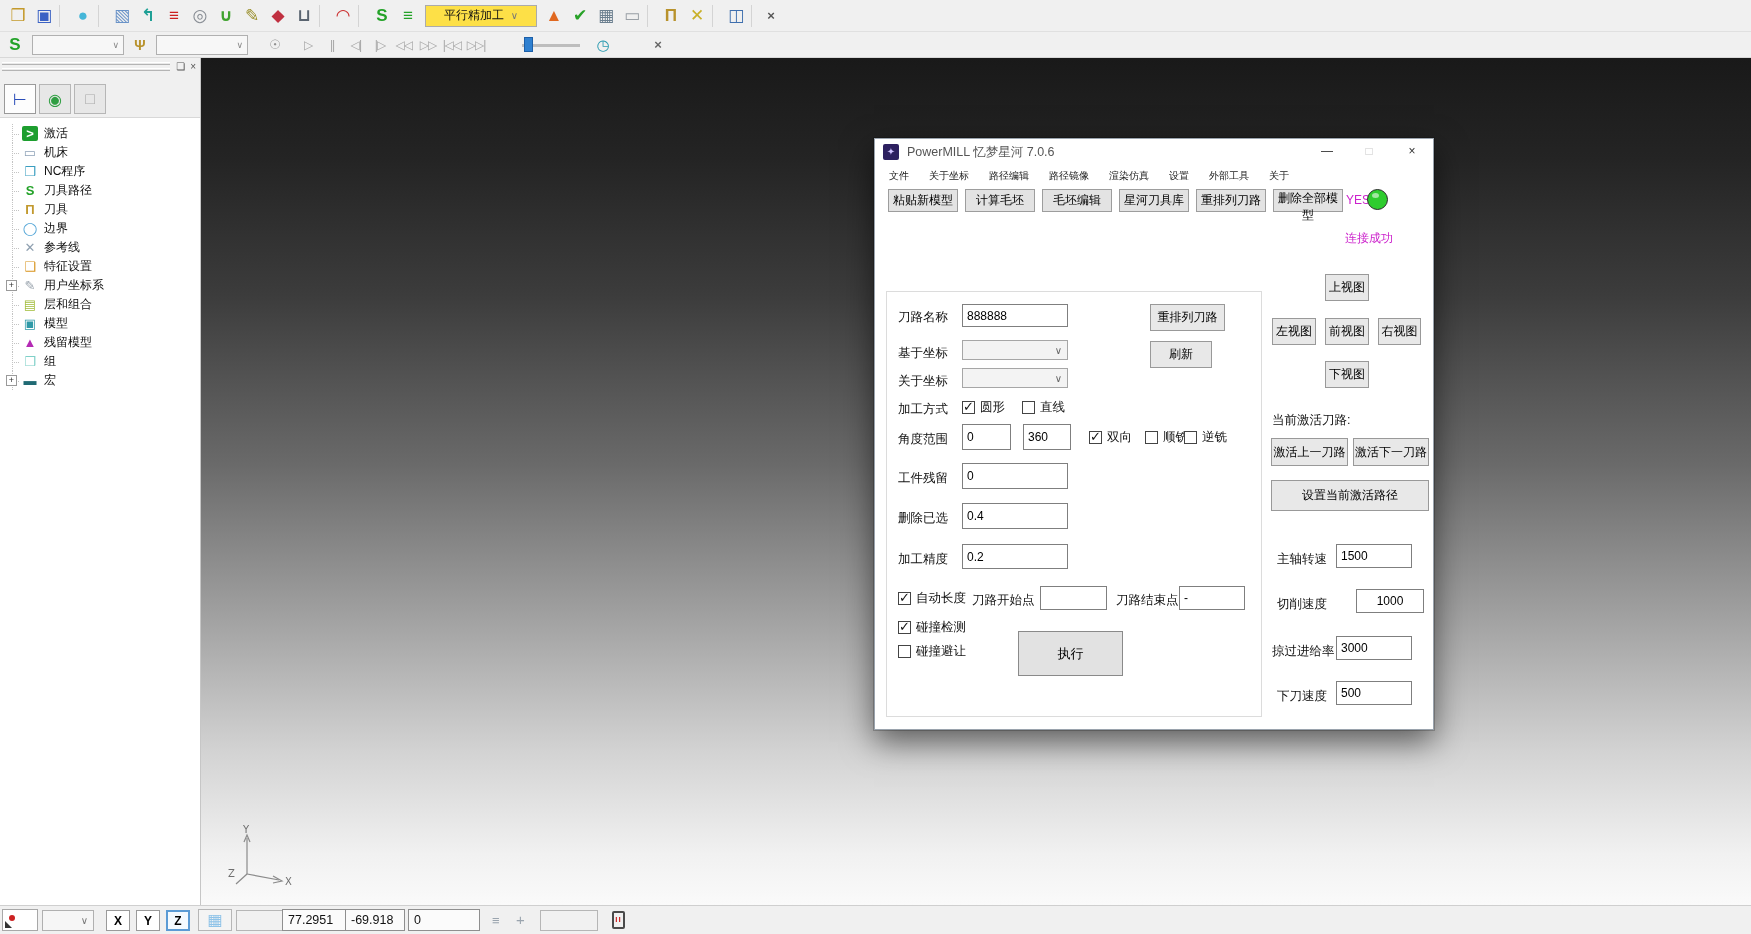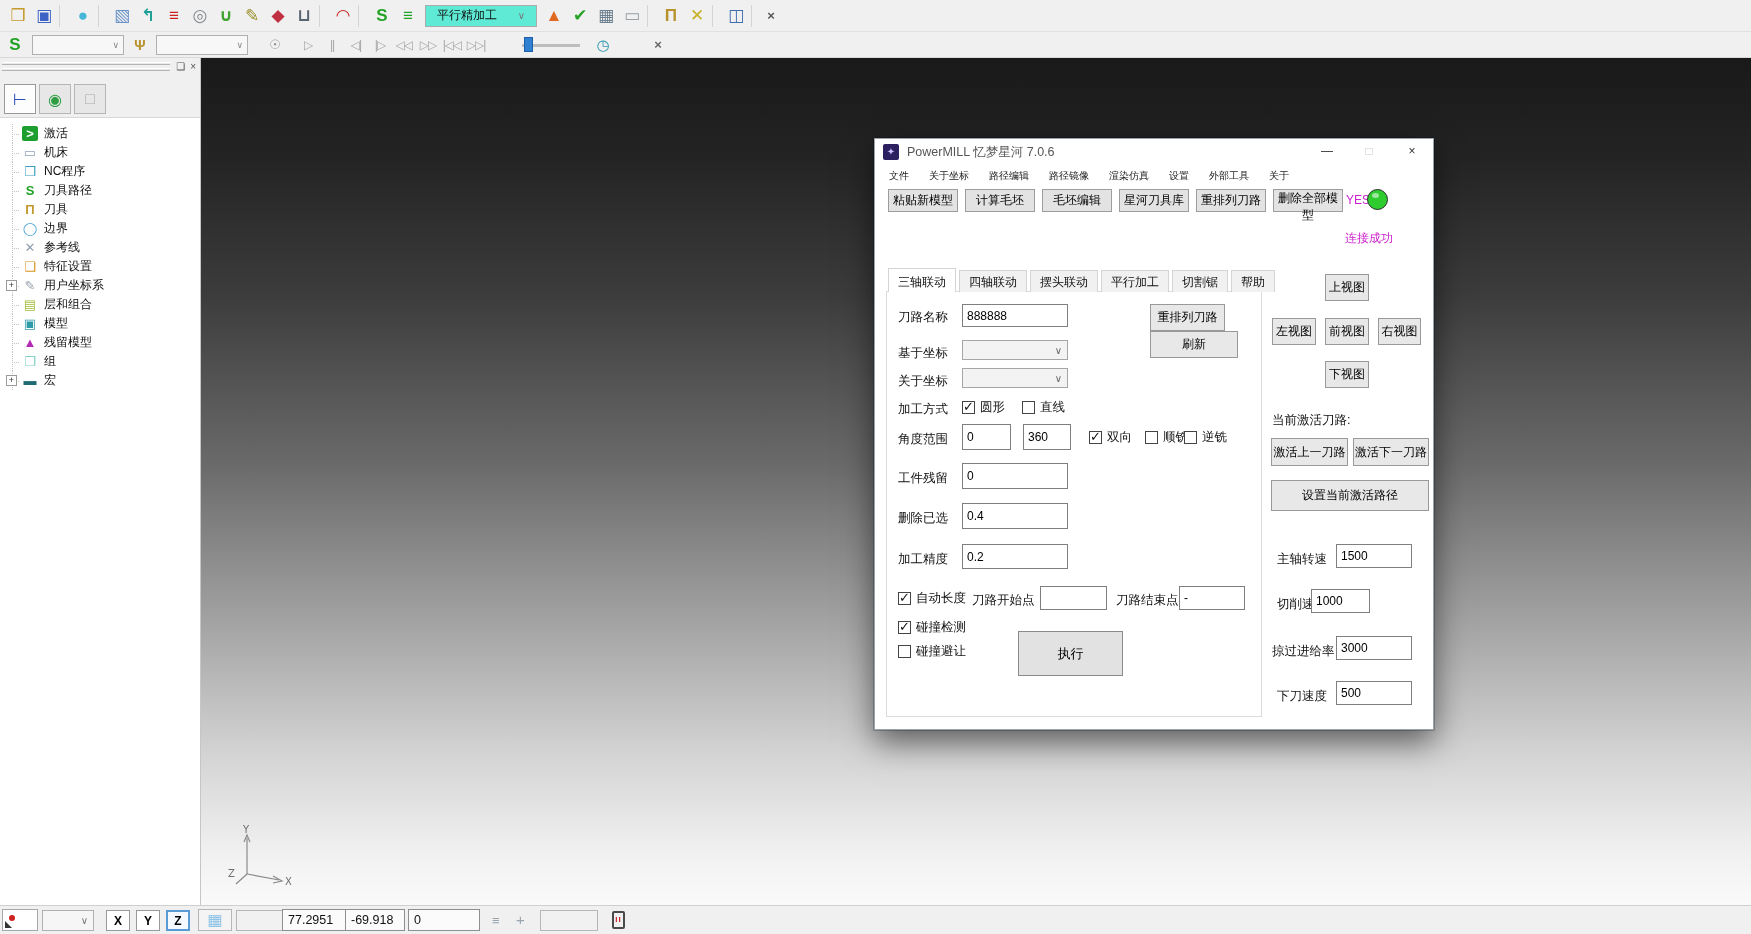--- a/index.html
+++ b/index.html
@@ -2,21 +2,21 @@
 <html><head>
 <meta charset="utf-8">
 <style>
   *{box-sizing:border-box;margin:0;padding:0;font-family:"Liberation Sans","DejaVu Sans",sans-serif}
   html,body{width:1751px;height:934px;overflow:hidden;background:#f0f0f0;font-size:12px;color:#111}
 
   
   .toolbar-main{height:32px;display:flex;align-items:center;padding:0 5px;background:#f0f0f0;border-bottom:1px solid #e0e0e0}
   .tb-icon{width:26px;height:26px;display:flex;align-items:center;justify-content:center;font-size:17px;font-weight:bold;cursor:default}
   .tb-icon.sep{width:9px;height:22px;border-left:1px solid #d4d4d4;margin:0 2px;font-size:0}
-  .tb-combo{width:112px;height:22px;background:#5eead4;border:1px solid #ababab;display:flex;align-items:center;padding:0 11px;margin:0 4px;position:relative}
+  .tb-combo{width:112px;height:22px;background:#fde047;border:1px solid #ababab;display:flex;align-items:center;padding:0 18px;margin:0 4px;position:relative}
   .tb-combo .chev{margin-left:auto;color:#777;font-size:10px}
   .toolbar-sim{height:26px;display:flex;align-items:center;padding:0 4px;background:#f0f0f0;border-bottom:1px solid #d8d8d8}
   .sim-combo{width:92px;height:20px;background:#f7f7f7;border:1px solid #b0b0b0;display:flex;align-items:center;padding:0 4px;margin:0 6px}
   .sim-combo .chev{margin-left:auto;color:#888;font-size:9px}
   .media-btn{width:20px;height:20px;display:flex;align-items:center;justify-content:center;color:#a6a6a6;font-size:12px;letter-spacing:-1px;margin:0 2px}
   .slider{width:58px;height:16px;position:relative;margin-left:34px}
   .slider::before{content:"";position:absolute;left:0;right:0;top:7px;height:3px;background:#bdbdbd}
   .slider .handle{position:absolute;left:2px;top:0;width:9px;height:15px;background:#2f80d0;border:1px solid #1c5fa8}
 
   
@@ -421,47 +421,32 @@
           <button class="dbtn">重排列刀路</button>
 
           <button class="dbtn">删除全部模型</button>
 
       </div>
       <span class="magenta" style="left: 471px; top: 54px; color: rgb(204, 34, 204);">YES</span>
       <span class="led" style="background-color: rgb(46, 204, 46);"></span>
 
       <span class="magenta" style="left: 470px; top: 91px; font-weight: normal; color: rgb(204, 34, 204);">连接成功</span>
 
-      <div class="dlg-tabs">
-
-          <div class="dlg-tab active">三轴联动</div>
-
-          <div class="dlg-tab">四轴联动</div>
-
-          <div class="dlg-tab">摆头联动</div>
-
-          <div class="dlg-tab">平行加工</div>
-
-          <div class="dlg-tab">切割锯</div>
-
-          <div class="dlg-tab">帮助</div>
-
-      </div>
       <div class="dlg-panel"></div>
 
       <span class="flabel" style="left:23px;top:170px">刀路名称</span>
       <input class="fld" style="left: 87px; top: 165px; width: 106px; height: 23px;" value="888888">
       <button class="sbtn" style="left:275px;top:165px;width:75px;height:27px">重排列刀路</button>
 
       <span class="flabel" style="left:23px;top:206px">基于坐标</span>
       <div class="combo" style="left:87px;top:201px;width:106px;height:20px">
         <span></span>
         <span class="chev">∨</span>
       </div>
-      <button class="sbtn" style="left:275px;top:192px;width:88px;height:27px">刷新</button>
+      <button class="sbtn" style="left:275px;top:202px;width:62px;height:27px">刷新</button>
 
       <span class="flabel" style="left:23px;top:234px">关于坐标</span>
       <div class="combo" style="left:87px;top:229px;width:106px;height:20px">
         <span></span>
         <span class="chev">∨</span>
       </div>
 
       <span class="flabel" style="left:23px;top:262px">加工方式</span>
       <label class="cb checked" style="left:87px;top:260px">
         <span class="box">
@@ -531,21 +516,21 @@
       <button class="sbtn" style="left:450px;top:222px;width:44px;height:27px">下视图</button>
 
       <span class="flabel" style="left:397px;top:273px">当前激活刀路:</span>
       <button class="sbtn" style="left:396px;top:299px;width:77px;height:28px">激活上一刀路</button>
       <button class="sbtn" style="left:478px;top:299px;width:76px;height:28px">激活下一刀路</button>
       <button class="sbtn" style="left:396px;top:341px;width:158px;height:31px">设置当前激活路径</button>
 
       <span class="flabel" style="left:402px;top:412px">主轴转速</span>
       <input class="fld" style="left: 461px; top: 405px; width: 76px; height: 24px;" value="1500">
       <span class="flabel" style="left:402px;top:457px">切削速度</span>
-      <input class="fld" style="left: 436px; top: 450px; width: 59px; height: 24px;" value="1000">
+      <input class="fld" style="left: 481px; top: 450px; width: 68px; height: 24px; text-align: center;" value="1000">
       <span class="flabel" style="left:397px;top:504px">掠过进给率</span>
       <input class="fld" style="left: 461px; top: 497px; width: 76px; height: 24px;" value="3000">
       <span class="flabel" style="left:402px;top:549px">下刀速度</span>
       <input class="fld" style="left: 461px; top: 542px; width: 76px; height: 24px;" value="500">
     </div>
   </div>
 </div>
 
 <div class="statusbar">
   <div class="sb-palette"></div>

